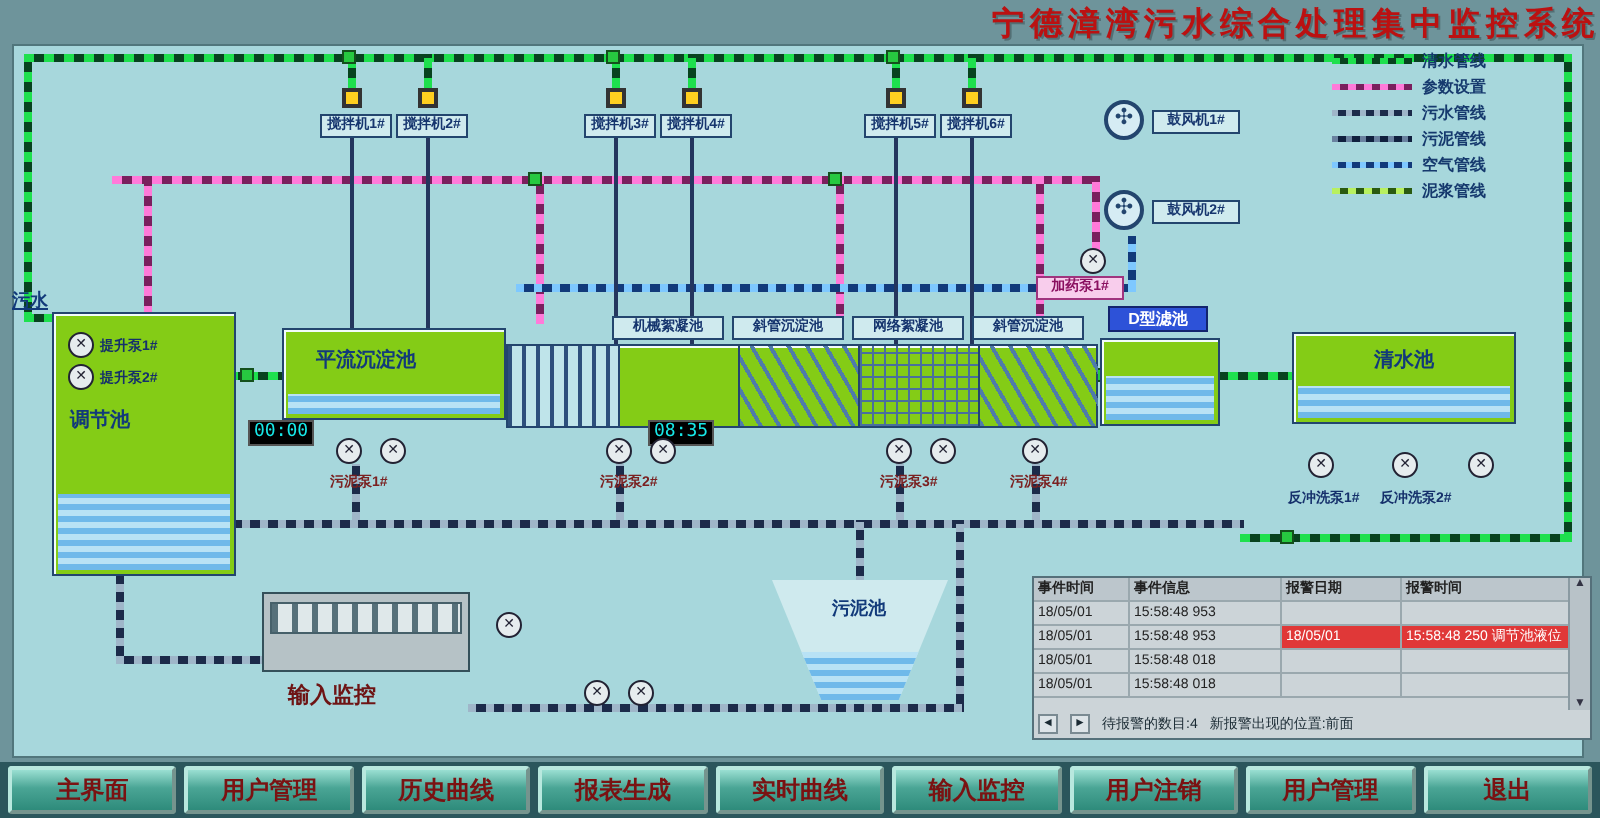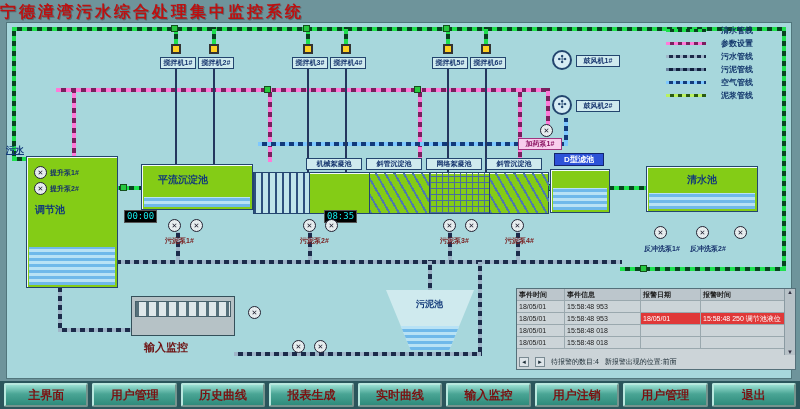--- a/index.html
+++ b/index.html
@@ -1,17 +1,17 @@
 <!DOCTYPE html>
 <html><head>
 <meta charset="utf-8">
 <style>
   html,body{margin:0;padding:0;background:#44595e;font-family:"Liberation Sans","DejaVu Sans",sans-serif;}
   .screen{position:relative;width:800px;height:409px;background:#6e949b;overflow:hidden;}
-  .title{position:absolute;top:2px;left:0;right:0;text-align:left;font-size:16px;font-weight:bold;
+  .title{position:absolute;top:2px;left:0;right:0;text-align:right;font-size:16px;font-weight:bold;
          color:#bb1111;letter-spacing:3px;text-shadow:1px 1px 0 rgba(0,0,0,.25);}
   .panel{position:absolute;left:6px;top:22px;width:786px;height:357px;background:#a7d7dc;border:1px solid #51767c;box-sizing:border-box;}
 
   
   .pipe{position:absolute;}
   .pipe.h{height:4px;} .pipe.v{width:4px;}
   .h.green{background:repeating-linear-gradient(90deg,#1ee04e 0 5px,#08421f 5px 10px);}
   .v.green{background:repeating-linear-gradient(0deg,#1ee04e 0 5px,#08421f 5px 10px);}
   .h.pink{background:repeating-linear-gradient(90deg,#ff7ad9 0 5px,#7a1f5e 5px 10px);}
   .v.pink{background:repeating-linear-gradient(0deg,#ff7ad9 0 5px,#7a1f5e 5px 10px);}
@@ -45,21 +45,21 @@
   .timer{position:absolute;background:#000;border:1px solid #555;color:#17e8e8;
          font-family:"DejaVu Sans Mono",monospace;font-size:9px;line-height:11px;padding:0 2px;}
   .trap{position:absolute;background:#cfeaee;clip-path:polygon(0 0,100% 0,72% 100%,28% 100%);}
   .press{position:absolute;background:#b6c2c6;border:1px solid #34505a;box-sizing:border-box;}
   .rollers{position:absolute;left:3px;right:3px;top:4px;height:14px;
            background:repeating-linear-gradient(90deg,#56707a 0 3px,#dfe8ea 3px 10px);border:1px solid #46606a;}
   .press-label{position:absolute;font-size:11px;font-weight:bold;color:#6e1414;white-space:nowrap;}
 
   
   .legend{position:absolute;left:666px;top:25px;display:flex;flex-direction:column;gap:3px;}
-  .legend-item{display:flex;align-items:center;gap:15px;height:10px;}
+  .legend-item{display:flex;align-items:center;gap:5px;height:10px;}
   .lsw{width:40px;height:3px;}
   .lsw.green{background:repeating-linear-gradient(90deg,#1ee04e 0 4px,#08421f 4px 8px);}
   .lsw.pink{background:repeating-linear-gradient(90deg,#ff7ad9 0 4px,#7a1f5e 4px 8px);}
   .lsw.dark{background:repeating-linear-gradient(90deg,#9fb6c9 0 3px,#1c2b4a 3px 7px);}
   .lsw.navy{background:repeating-linear-gradient(90deg,#6a82a0 0 3px,#10203e 3px 7px);}
   .lsw.blue{background:repeating-linear-gradient(90deg,#7ec8ff 0 3px,#123a7a 3px 7px);}
   .lsw.lime{background:repeating-linear-gradient(90deg,#b8f060 0 4px,#2a5a10 4px 8px);}
   .legend-label{font-size:8px;color:#163a6e;font-weight:bold;}
 
   

